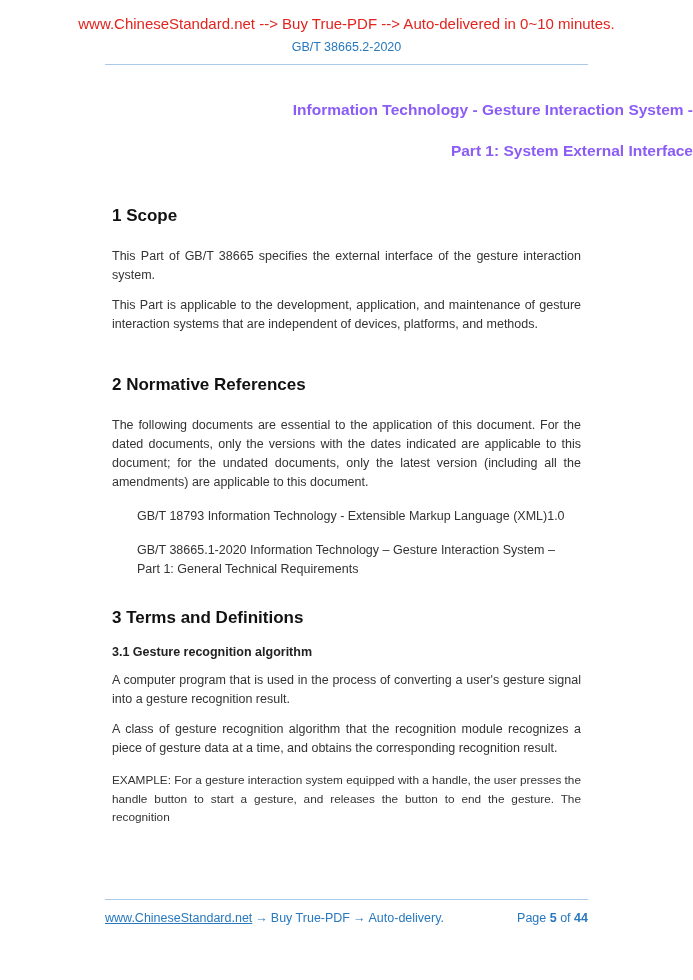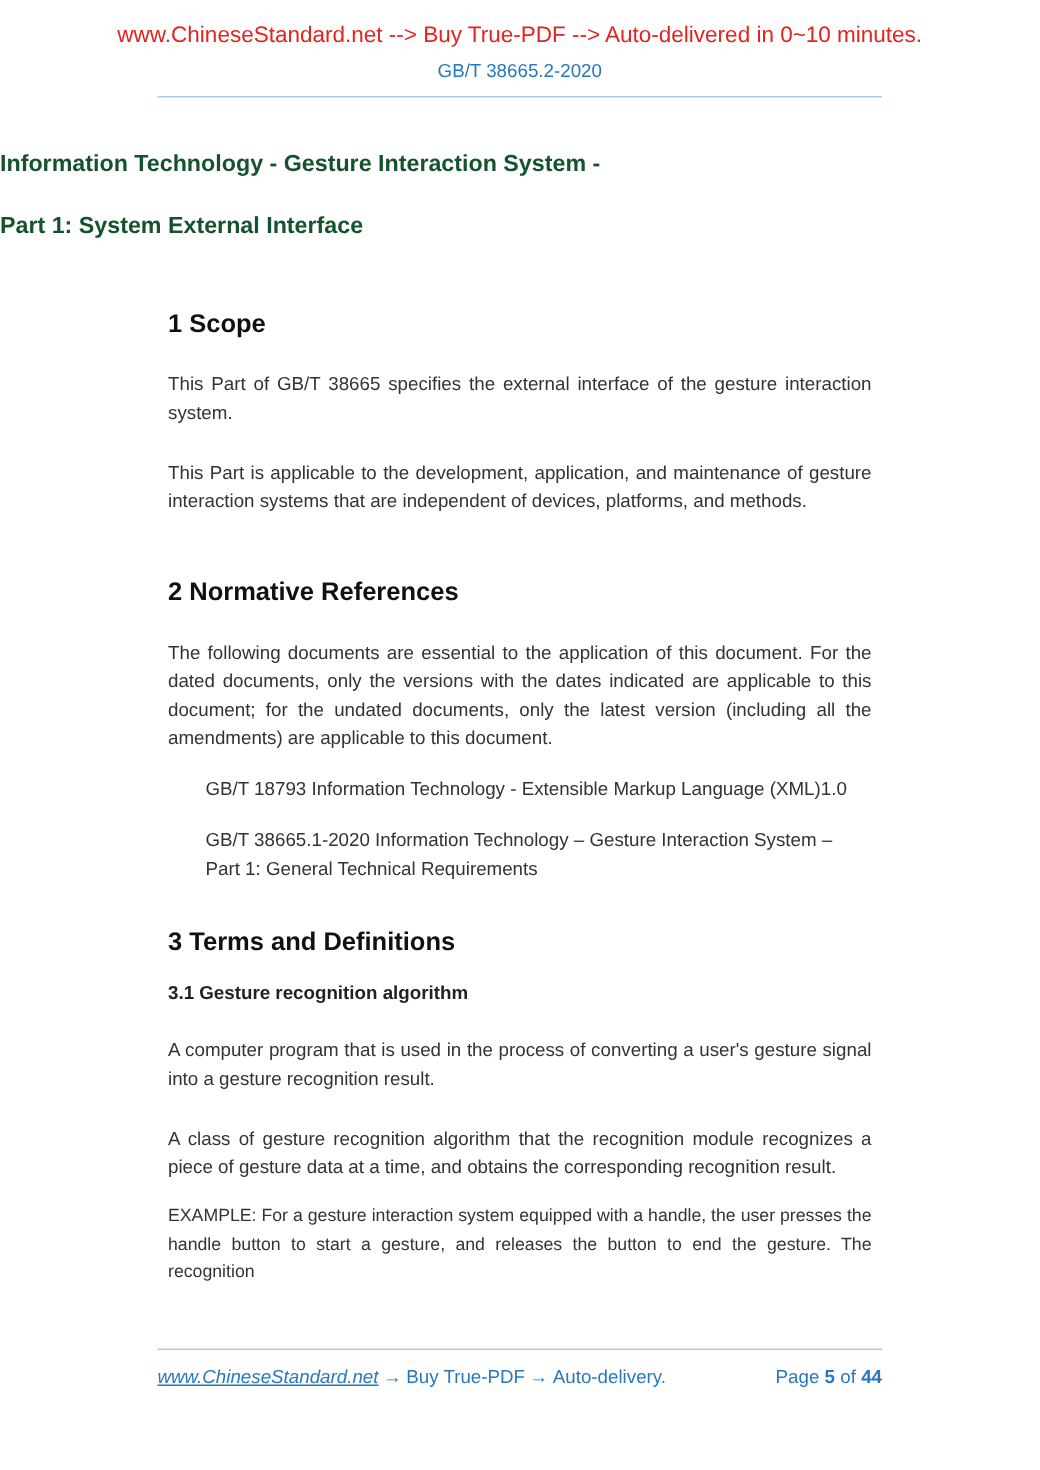--- a/index.html
+++ b/index.html
@@ -27,38 +27,38 @@
     color: #2878be;
   }
   .header-rule {
     margin: 9px 105px 0 105px;
     border: none;
     border-top: 1px solid #a9cbe9;
     height: 0;
   }
   .title-block {
     margin-top: 24px;
-    text-align: left;
+    text-align: right;
     font-size: 15.5px;
     font-weight: bold;
     line-height: 41px;
-    color: #14532d;
+    color: #8b5cf6;
   }
   .content { padding: 0 112px; }
   .section-heading {
     margin-top: 34px;
     font-size: 17px;
     line-height: 21px;
     font-weight: bold;
     color: #111111;
   }
   .section-heading.h2gap { margin-top: 40px; }
   .section-heading.h3gap { margin-top: 28px; }
   p.body {
-    margin-top: 21px;
+    margin-top: 11px;
     font-size: 12.5px;
     line-height: 19px;
     text-align: justify;
   }
   p.body.first { margin-top: 21px; }
   p.ref {
     margin-top: 15px;
     margin-left: 25px;
     font-size: 12.5px;
     line-height: 19px;
@@ -88,21 +88,20 @@
     justify-content: space-between;
     align-items: baseline;
     font-size: 12.5px;
     color: #2878be;
     white-space: nowrap;
   }
   .footer a.site-link {
     color: #2878be;
     text-decoration: underline;
     cursor: pointer;
-    font-style: italic;
   }
   .footer .bold { font-weight: bold; }
   .footer .sep { display: inline-block; margin: 0 3px; }
 </style>
 </head>
 <body>
 
 <div class="page">
 
   <div class="header">

